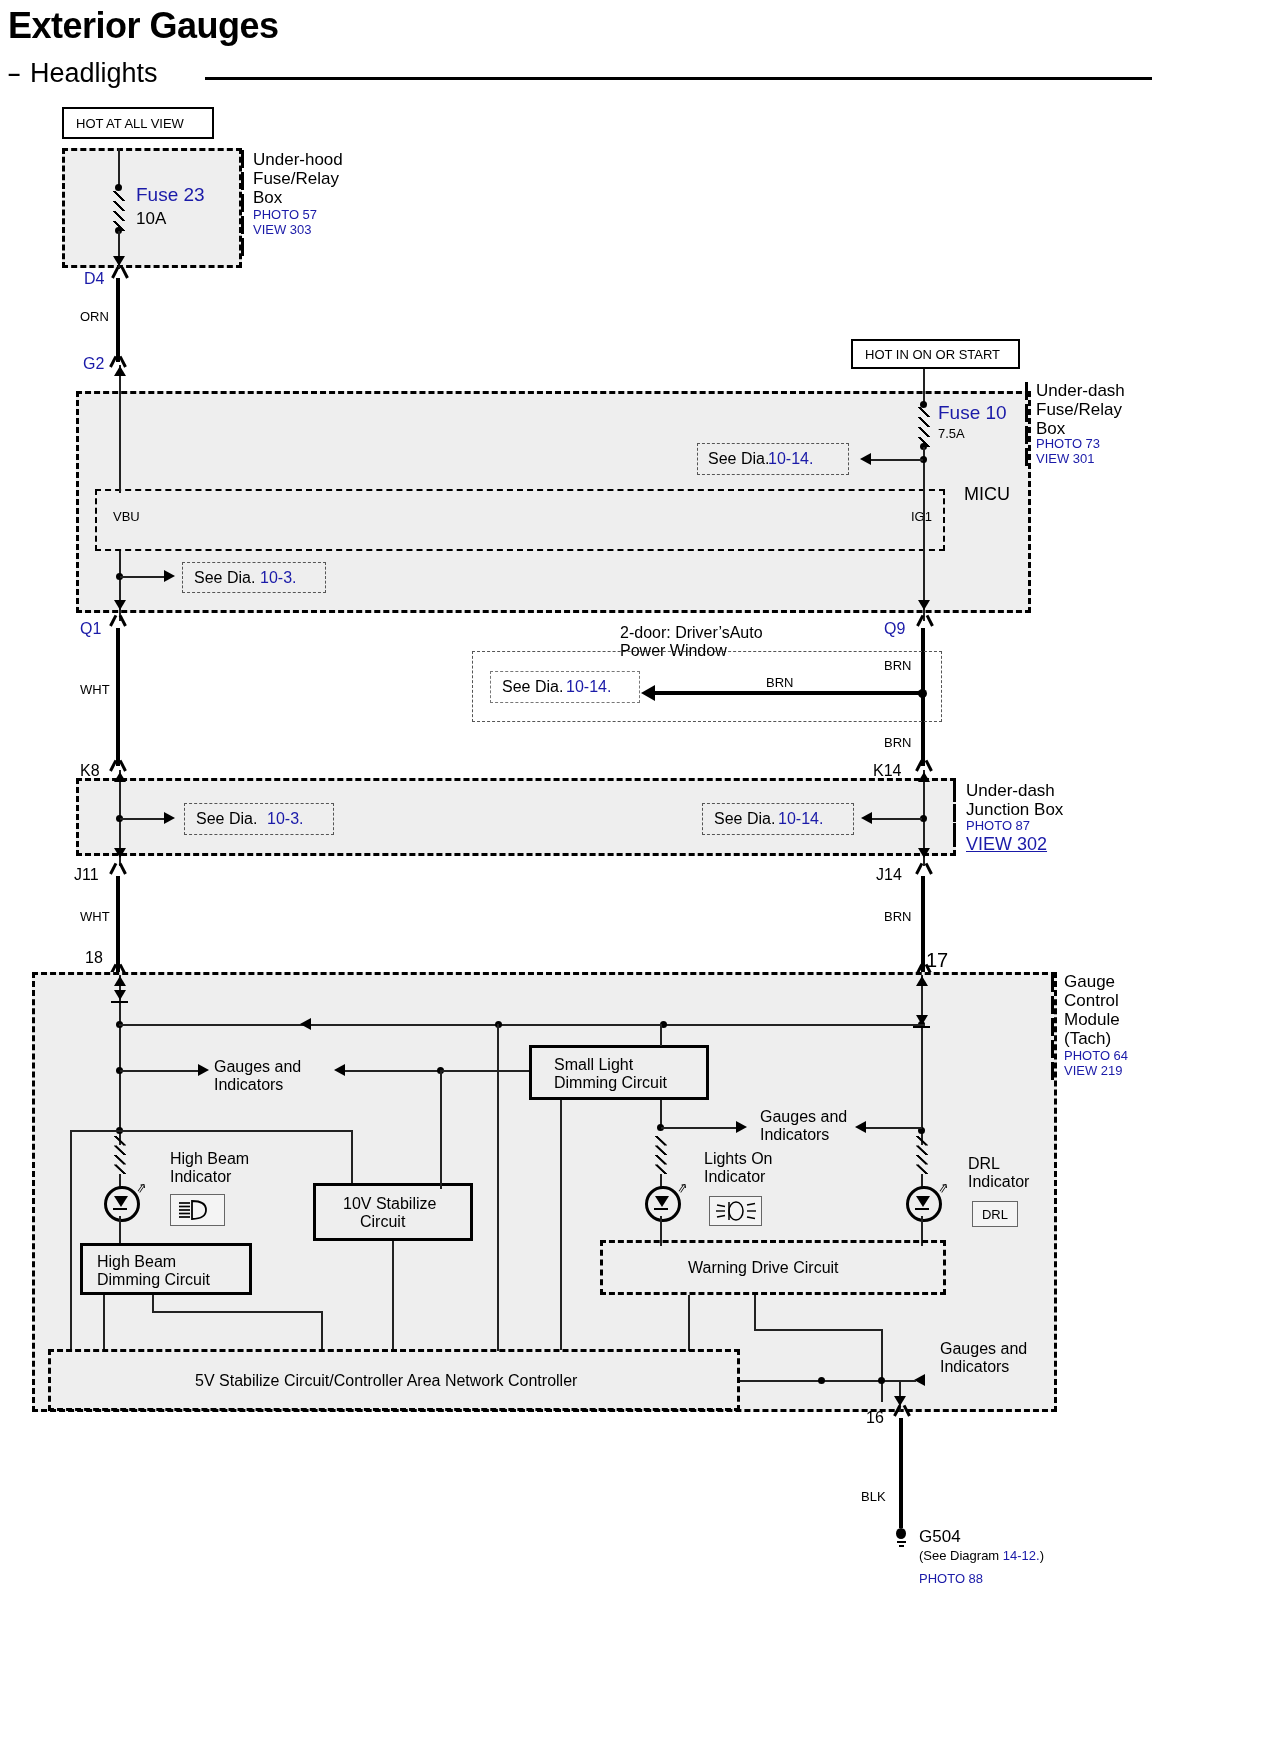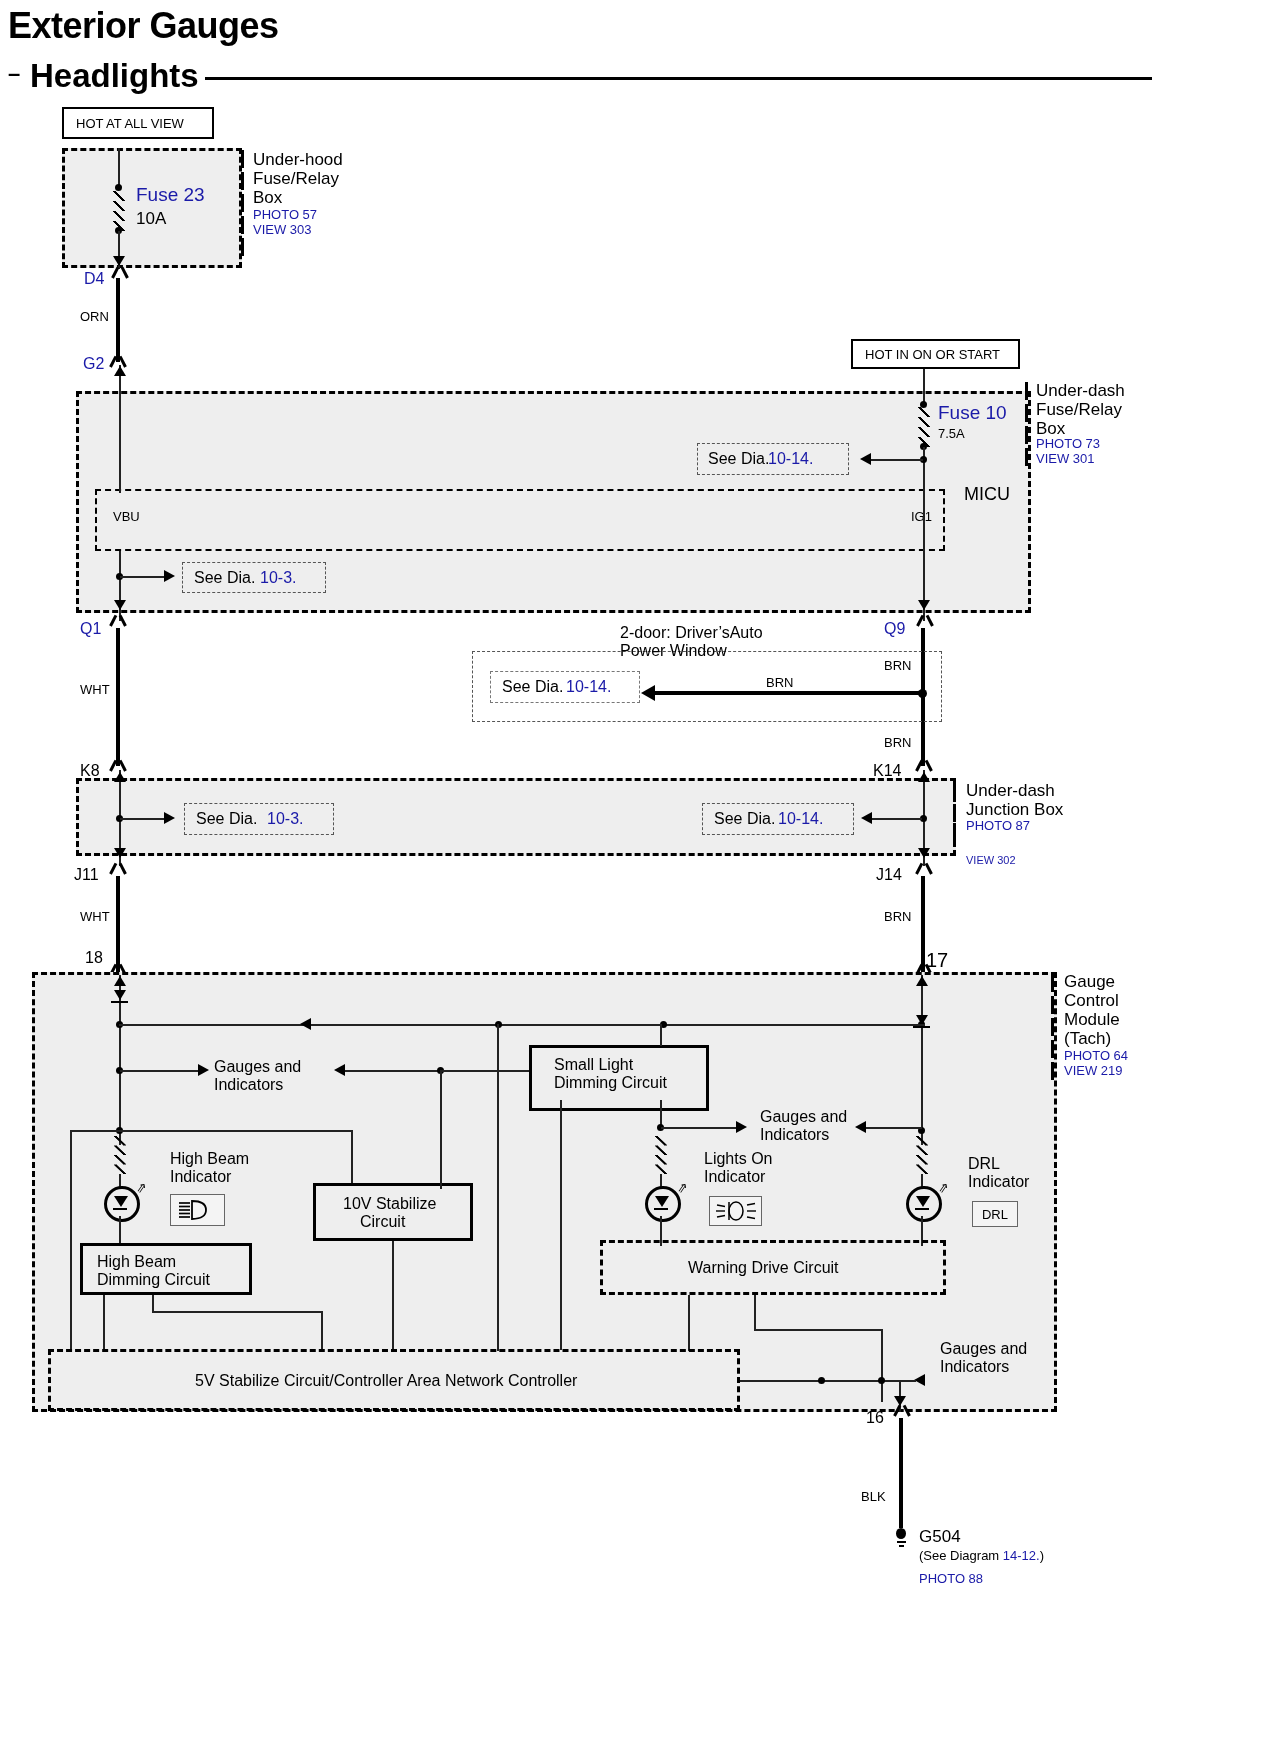--- a/index.html
+++ b/index.html
@@ -5,21 +5,21 @@
   html,body{margin:0;padding:0;background:#fff;}
   body{width:1286px;height:1751px;position:relative;
        font-family:"Liberation Sans","DejaVu Sans",sans-serif;
        color:#000;overflow:hidden;}
   .abs{position:absolute;}
   .t{position:absolute;white-space:pre;line-height:1.12;}
   .blue{color:#1a1aa8;}
   
   #page-title{left:8px;top:6px;font-size:36px;font-weight:bold;letter-spacing:-0.5px;}
   #section-dash{left:8px;top:62px;font-size:22px;font-weight:bold;}
-  #section-title{left:30px;top:58px;font-size:33px;font-weight:bold;}
+  #section-title{left:30px;top:58px;font-size:27px;font-weight:normal;}
   #section-rule{left:205px;top:77px;width:947px;height:3px;background:#000;}
   
   .solidbox{position:absolute;border:2px solid #000;background:#fff;box-sizing:border-box;}
   .dashbox{position:absolute;border:3px dashed #000;background:#eeeeee;box-sizing:border-box;}
   .dashbox-thin{position:absolute;border:2px dashed #000;background:transparent;box-sizing:border-box;}
   .dashbox-lite{position:absolute;border:1px dashed #555;background:transparent;box-sizing:border-box;}
   .solidbox-heavy{position:absolute;border:3px solid #000;background:#eeeeee;box-sizing:border-box;}
   .solidbox-lite{position:absolute;border:1px solid #777;background:transparent;box-sizing:border-box;}
   
   .wv{position:absolute;background:#000;width:4px;}
@@ -185,21 +185,21 @@
 
 <div class="term" style="left:107px;top:759px;"></div>
 <div class="t" style="left:80px;top:762px;font-size:16px;">K8</div>
 <div class="term" style="left:913px;top:759px;"></div>
 <div class="t" style="left:873px;top:762px;font-size:16px;">K14</div>
 
 <div class="dashbox" style="left:76px;top:778px;width:880px;height:78px;"></div>
 <div class="t" style="left:966px;top:781px;font-size:17px;">Under-dash</div>
 <div class="t" style="left:966px;top:800px;font-size:17px;">Junction Box</div>
 <div class="t blue" style="left:966px;top:819px;font-size:13px;">PHOTO 87</div>
-<div class="t blue" style="left:966px;top:854px;font-size:11px;">VIEW 302</div>
+<div class="t blue" style="left:966px;top:834px;font-size:18px;text-decoration:underline;">VIEW 302</div>
 <div class="abs" style="left:953px;top:782px;width:3px;height:18px;background:#000;"></div>
 <div class="abs" style="left:953px;top:804px;width:3px;height:18px;background:#000;"></div>
 <div class="abs" style="left:953px;top:826px;width:3px;height:18px;background:#000;"></div>
 
 <div class="tv" style="left:119px;top:770px;height:96px;"></div>
 <div class="ar-u" style="left:114px;top:772px;"></div>
 <div class="ar-d" style="left:114px;top:848px;"></div>
 <div class="dotS" style="left:116px;top:815px;"></div>
 <div class="th" style="left:120px;top:818px;width:45px;"></div>
 <div class="ar-r" style="left:164px;top:812px;"></div>
@@ -270,21 +270,21 @@
 <div class="th" style="left:120px;top:1070px;width:80px;"></div>
 <div class="ar-r" style="left:198px;top:1064px;"></div>
 <div class="t" style="left:214px;top:1058px;font-size:16px;">Gauges and</div>
 <div class="t" style="left:214px;top:1076px;font-size:16px;">Indicators</div>
 <div class="th" style="left:345px;top:1070px;width:145px;"></div>
 <div class="ar-l" style="left:334px;top:1064px;"></div>
 <div class="dotS" style="left:437px;top:1067px;"></div>
 <div class="tv" style="left:440px;top:1070px;height:119px;"></div>
 <div class="th" style="left:441px;top:1070px;width:90px;"></div>
 
-<div class="solidbox-heavy" style="left:529px;top:1045px;width:180px;height:66px;">
+<div class="solidbox-heavy" style="left:529px;top:1045px;width:180px;height:55px;">
   <div class="t" style="left:22px;top:8px;font-size:16px;">Small Light</div>
   <div class="t" style="left:22px;top:26px;font-size:16px;">Dimming Circuit</div>
 </div>
 <div class="tv" style="left:660px;top:1024px;height:22px;"></div>
 <div class="tv" style="left:560px;top:1100px;height:250px;"></div>
 <div class="tv" style="left:660px;top:1100px;height:27px;"></div>
 
 <div class="dotS" style="left:657px;top:1124px;"></div>
 <div class="th" style="left:661px;top:1127px;width:77px;"></div>
 <div class="ar-r" style="left:736px;top:1121px;"></div>

